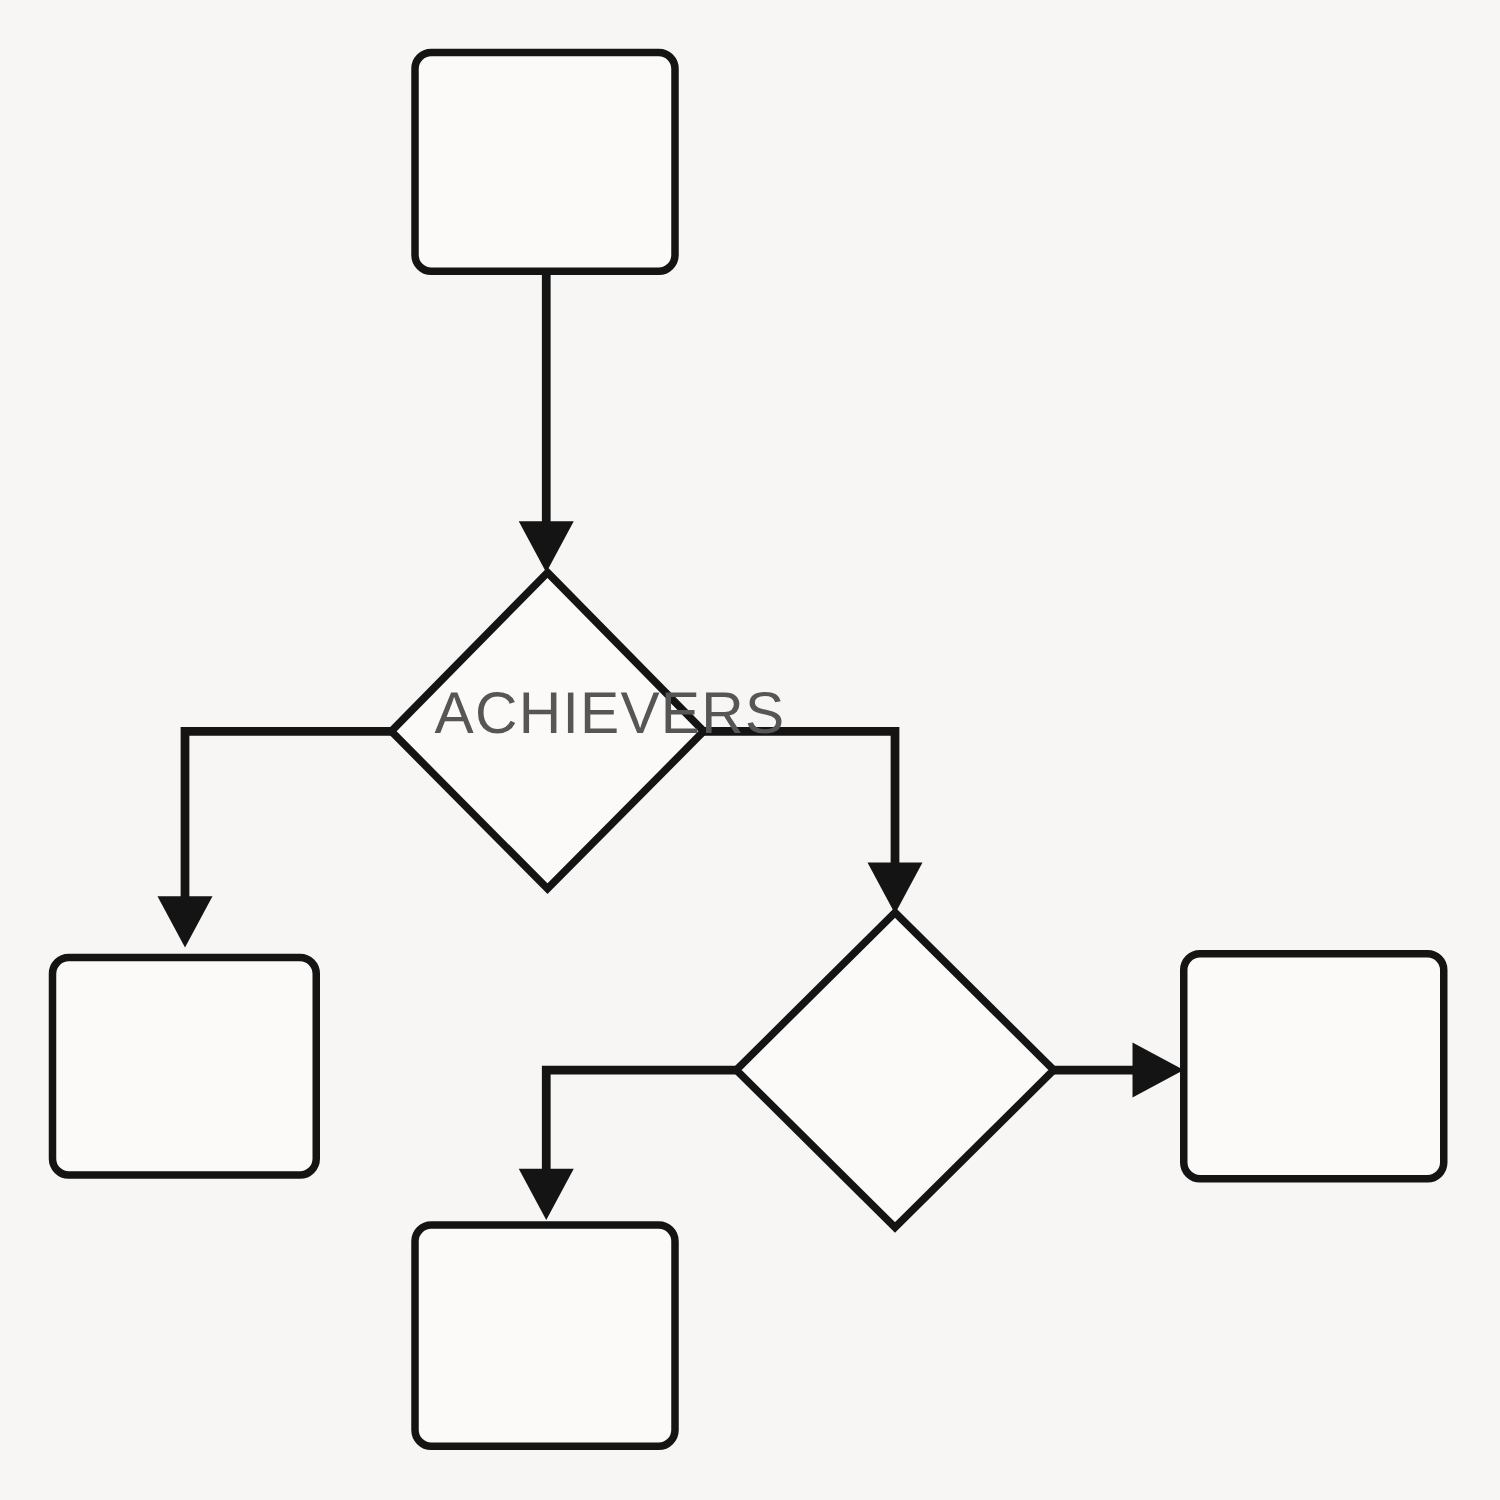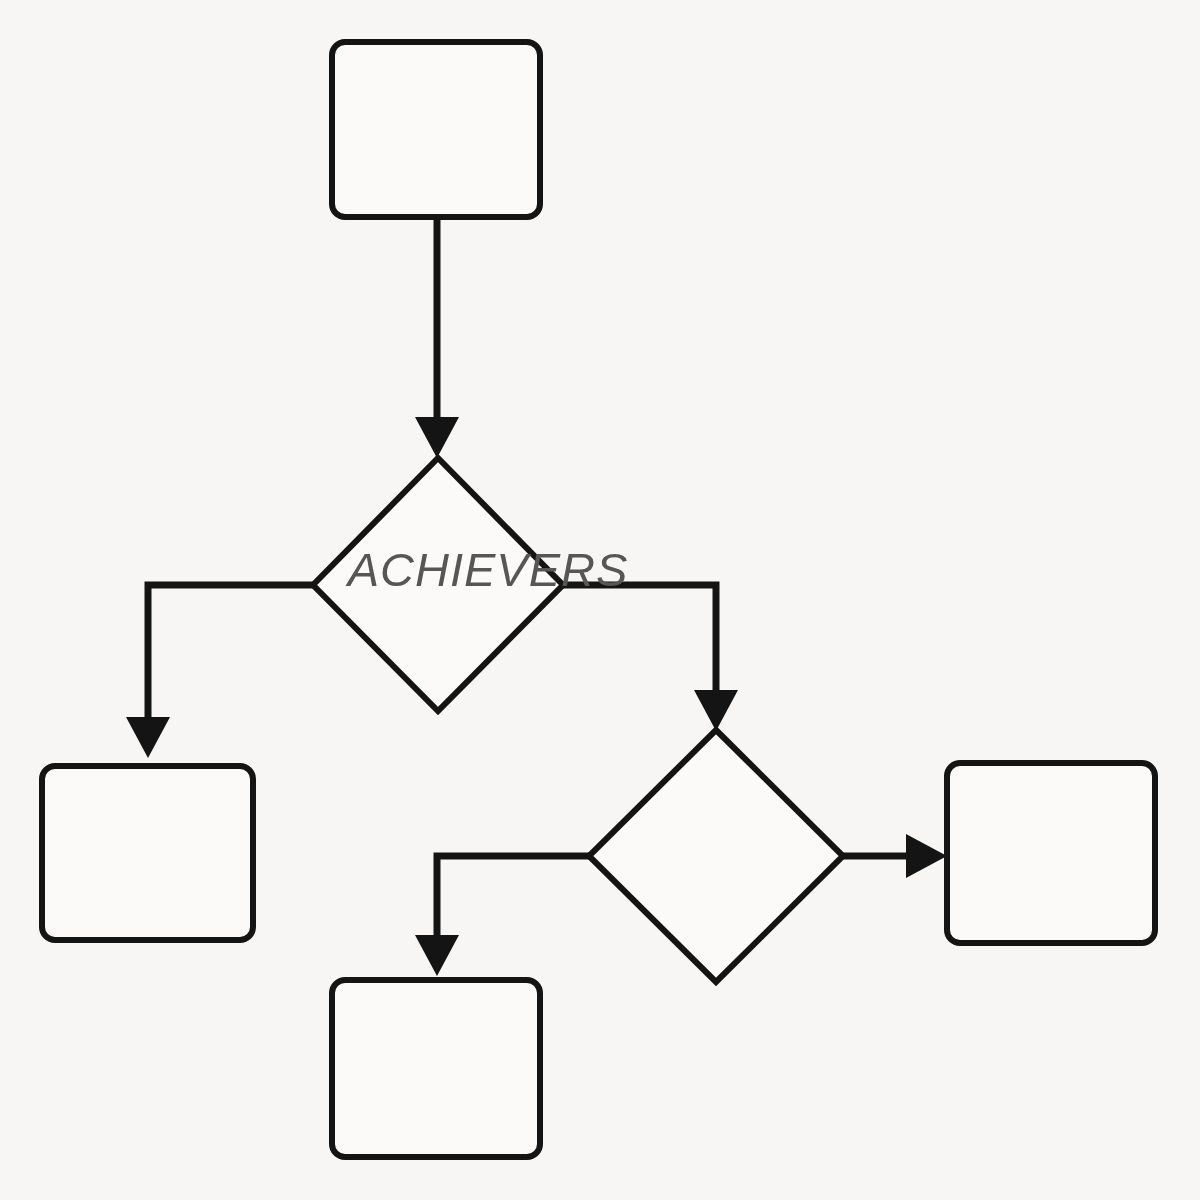--- a/index.html
+++ b/index.html
@@ -8,21 +8,20 @@
     width: 1200px;
     height: 1200px;
     background: var(--background, #f7f6f4);
     font-family: "Liberation Sans", sans-serif;
     overflow: hidden;
   }
   .canvas {
     width: 1200px;
     height: 1200px;
     position: relative;
-    font-style: italic;
   }
   svg { display: block; }
   .shape {
     fill: var(--shape_fill, #fbfaf8);
     stroke: var(--line_color, #141414);
   }
   .rect-node { stroke-width: 6; }
   .diamond-node { stroke-width: 6; }
   .edge {
     fill: none;

